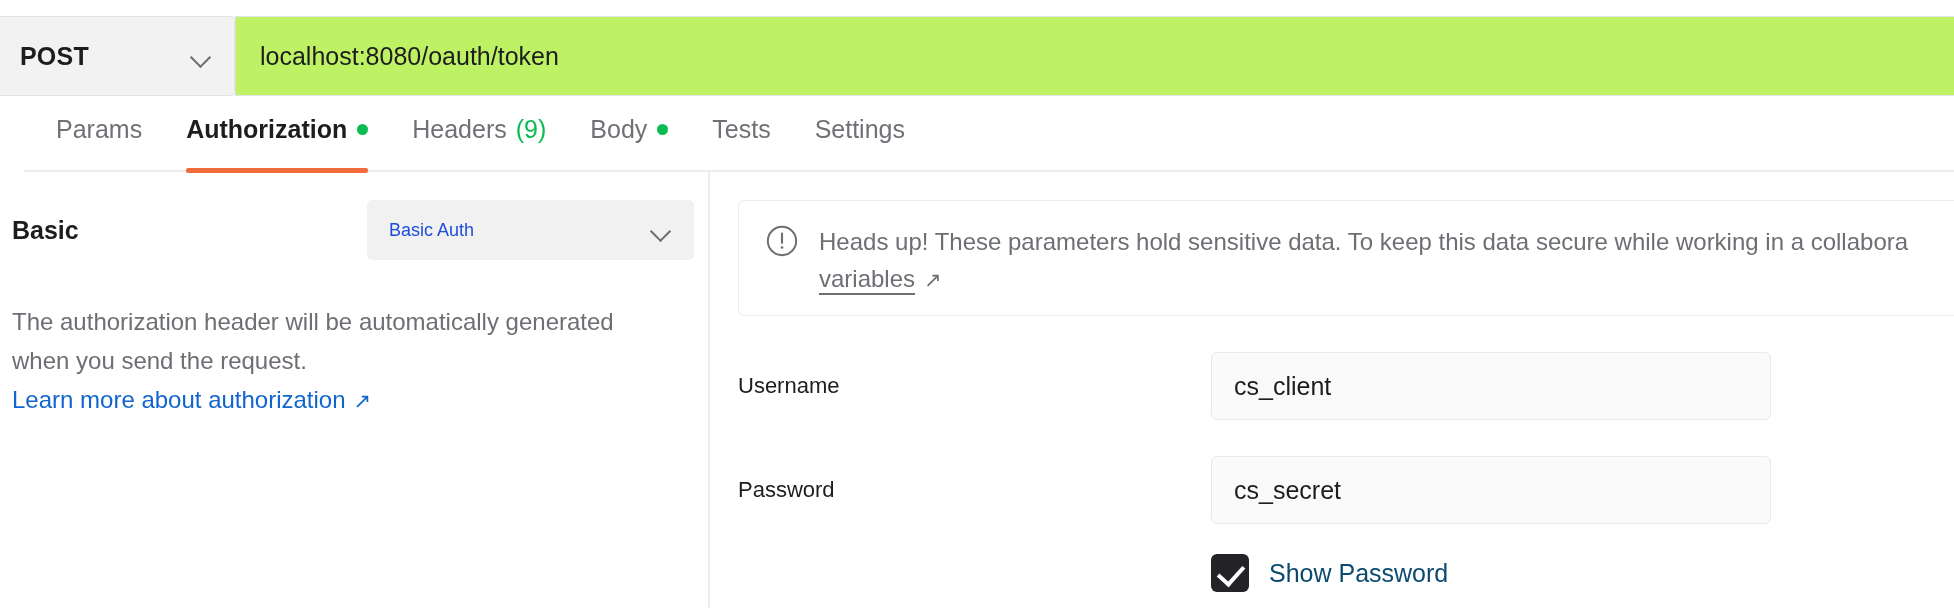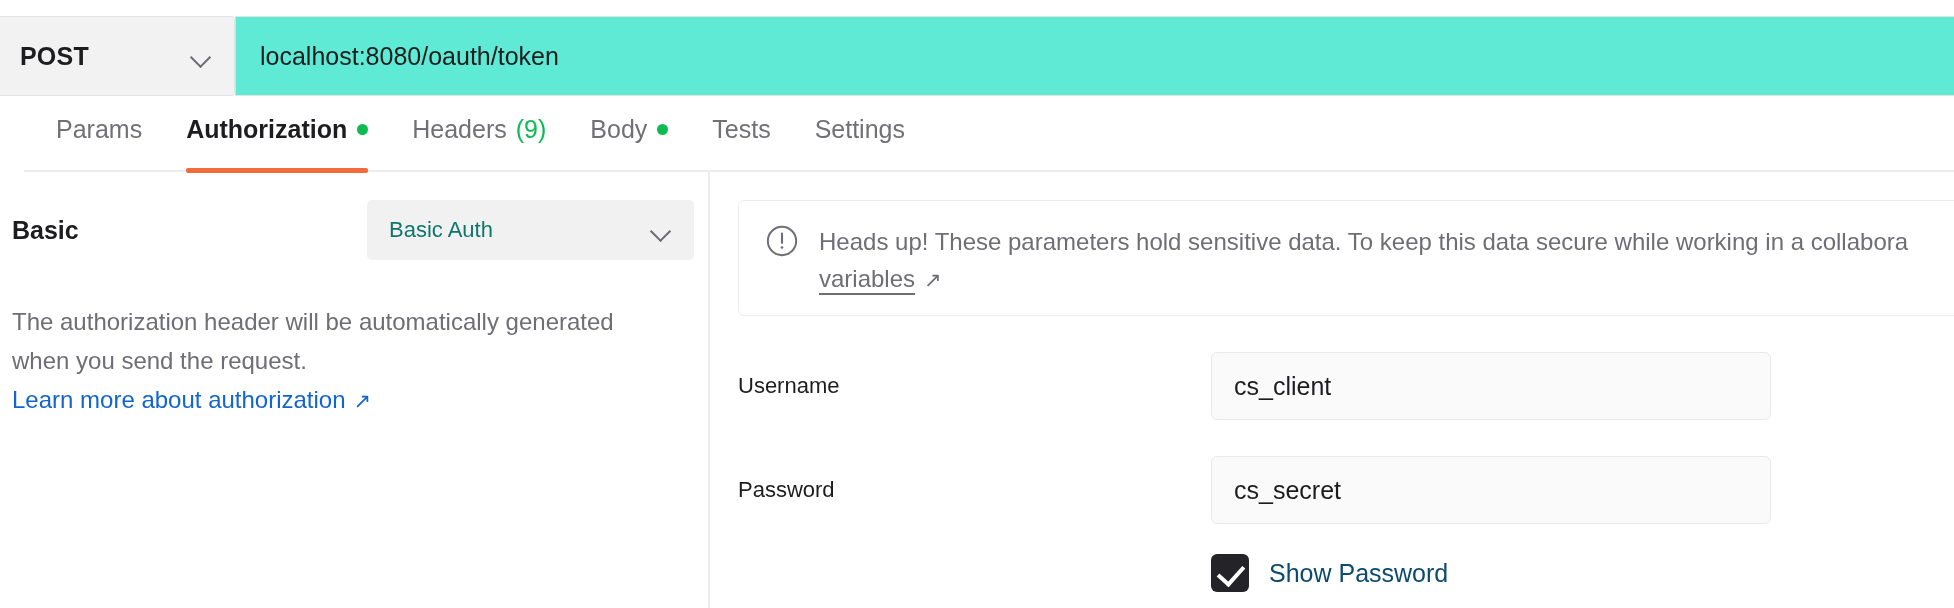--- a/index.html
+++ b/index.html
@@ -52,21 +52,21 @@
     position: absolute;
     left: 3px; top: 5px;
     width: 13px; height: 13px;
     border-right: 2.4px solid #6b6b70;
     border-bottom: 2.4px solid #6b6b70;
     transform: rotate(45deg);
   }
 
   .url-field {
     flex: 1;
-    background: #5eead4;
+    background: #bef264;
     border: 1px solid #e4e4e6;
     border-left: 1px solid #dcdcdf;
     border-right: none;
     display: flex;
     align-items: center;
     padding: 0 24px;
     cursor: text;
   }
   .url-text {
     font-size: 25px;
@@ -160,22 +160,22 @@
     height: 60px;
     background: #f1f1f2;
     border-radius: 5px;
     display: flex;
     align-items: center;
     justify-content: space-between;
     padding: 0 22px 0 22px;
     cursor: pointer;
   }
   .type-dd-text {
-    font-size: 22px;
-    color: #0f766e;
+    font-size: 18px;
+    color: #1d4ed8;
   }
 
   .help-block {
     padding: 42px 12px 0 12px;
   }
   .help-text {
     font-size: 24px;
     line-height: 39px;
     color: #6e6e74;
     max-width: 660px;

